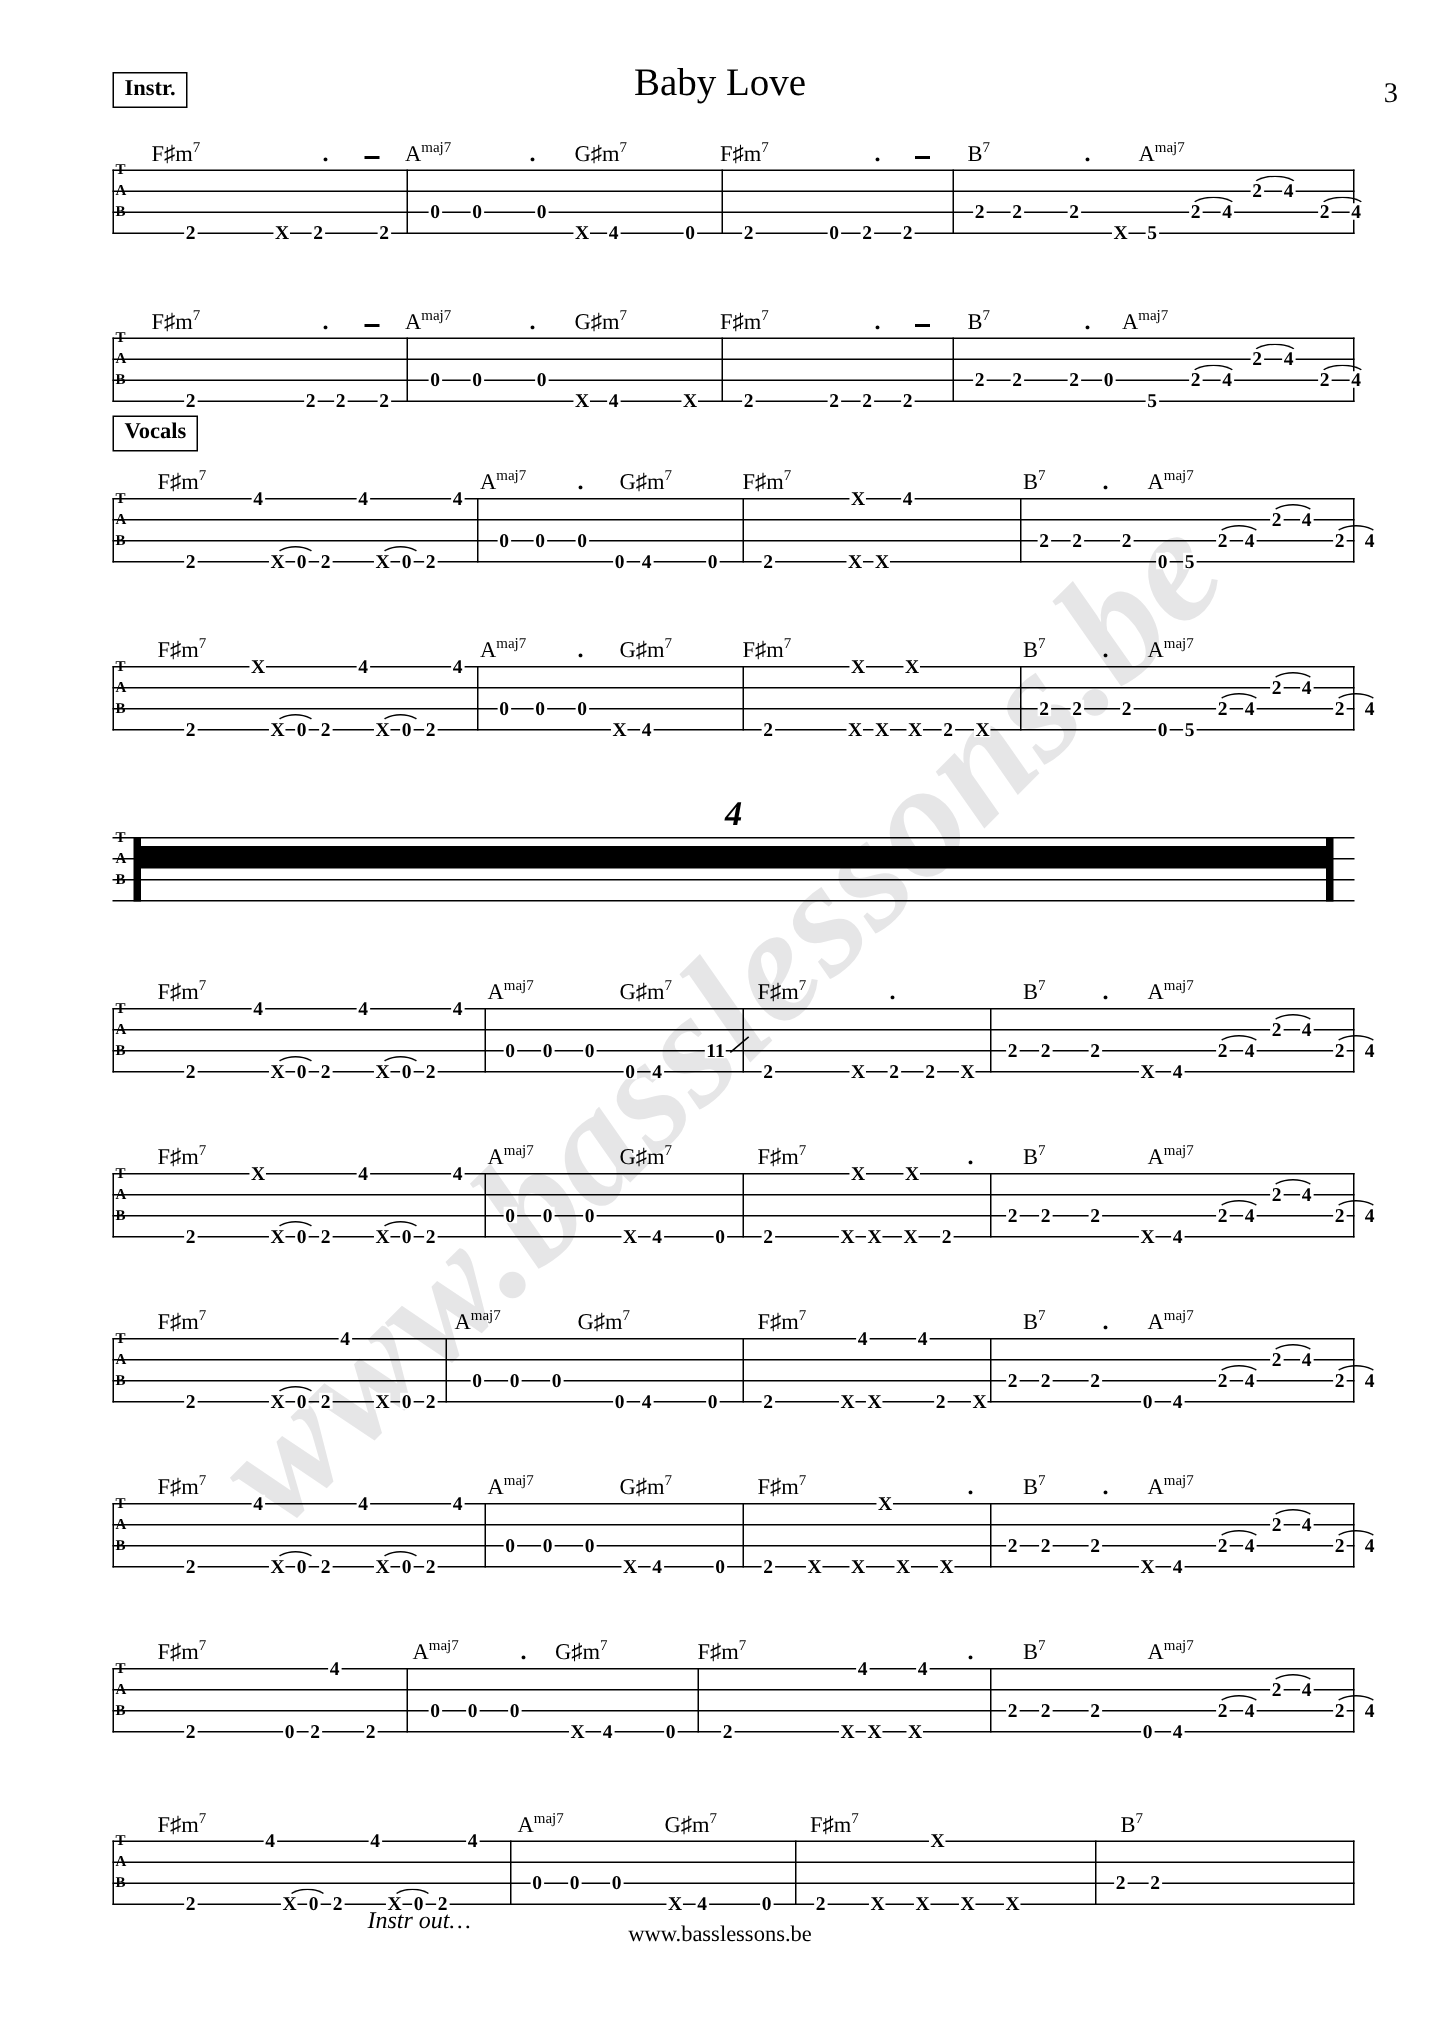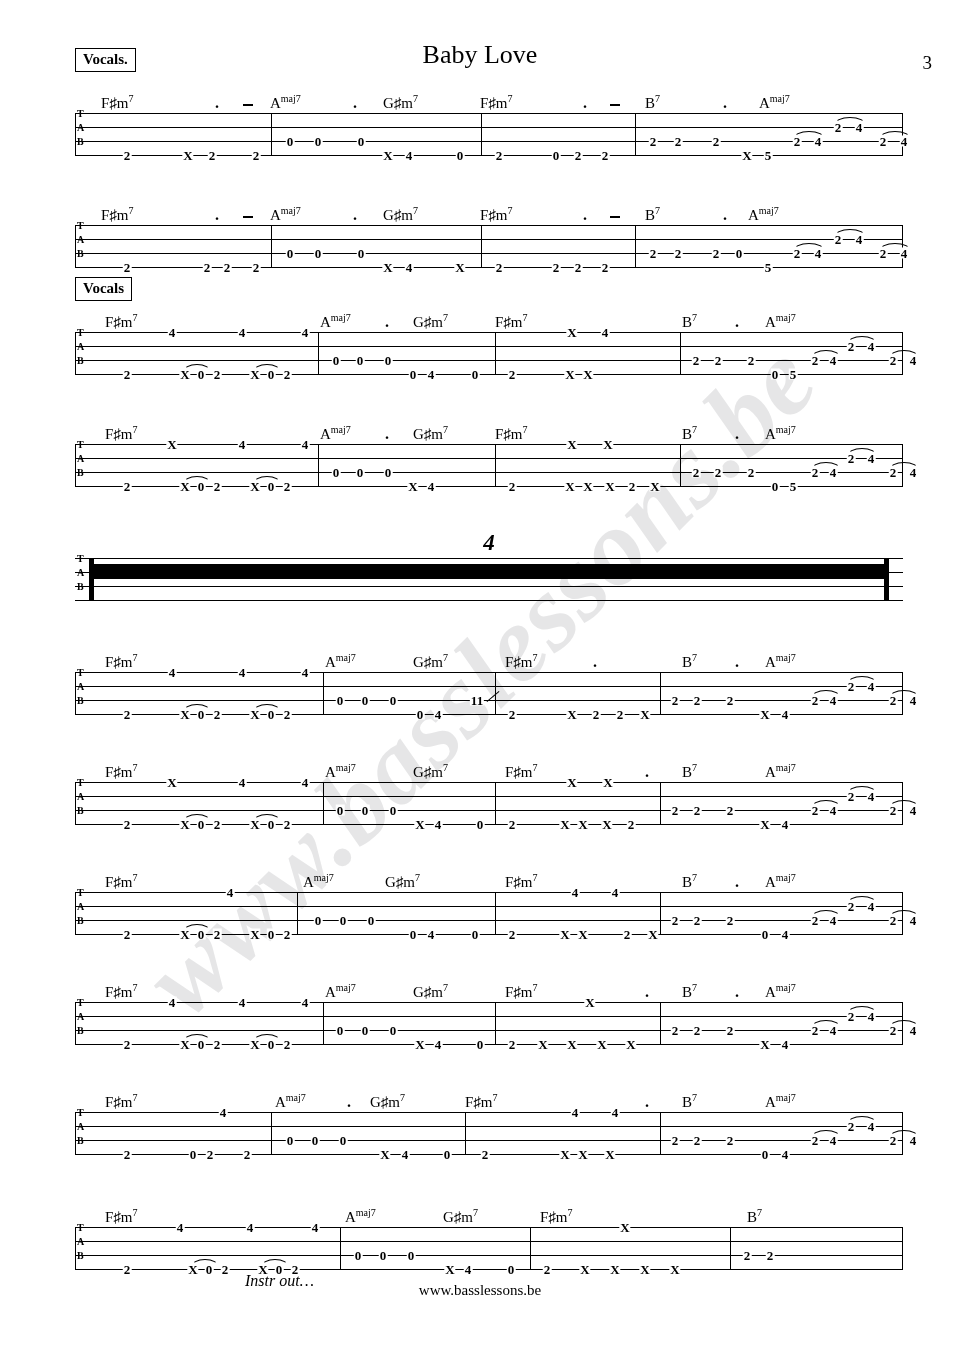--- a/index.html
+++ b/index.html
@@ -231,21 +231,21 @@
 </head>
 <body>
 
 <div class="watermark">
   <span>www.basslessons.be</span>
 </div>
 
 <div class="page-number">3</div>
 <div class="song-title">Baby Love</div>
 
-<div class="section-tag" style="left:75px; top:48px;">Vocals.</div>
+<div class="section-tag" style="left:75px; top:48px;">Instr.</div>
 <div class="section-tag" style="left:75px; top:277px;">Vocals</div>
 
 <div id="systems-root">
     <div class="system" style="top: 86px;">
       <div class="chords">
         <div class="chord" style="left: 26px;"><span>F♯m</span><sup>7</sup></div>
         <div class="dot" style="left: 140px;">.</div>
         <div class="dash" style="left: 168px;"></div>
         <div class="chord" style="left: 195px;"><span>A</span><sup>maj7</sup></div>
         <div class="dot" style="left: 278px;">.</div>

